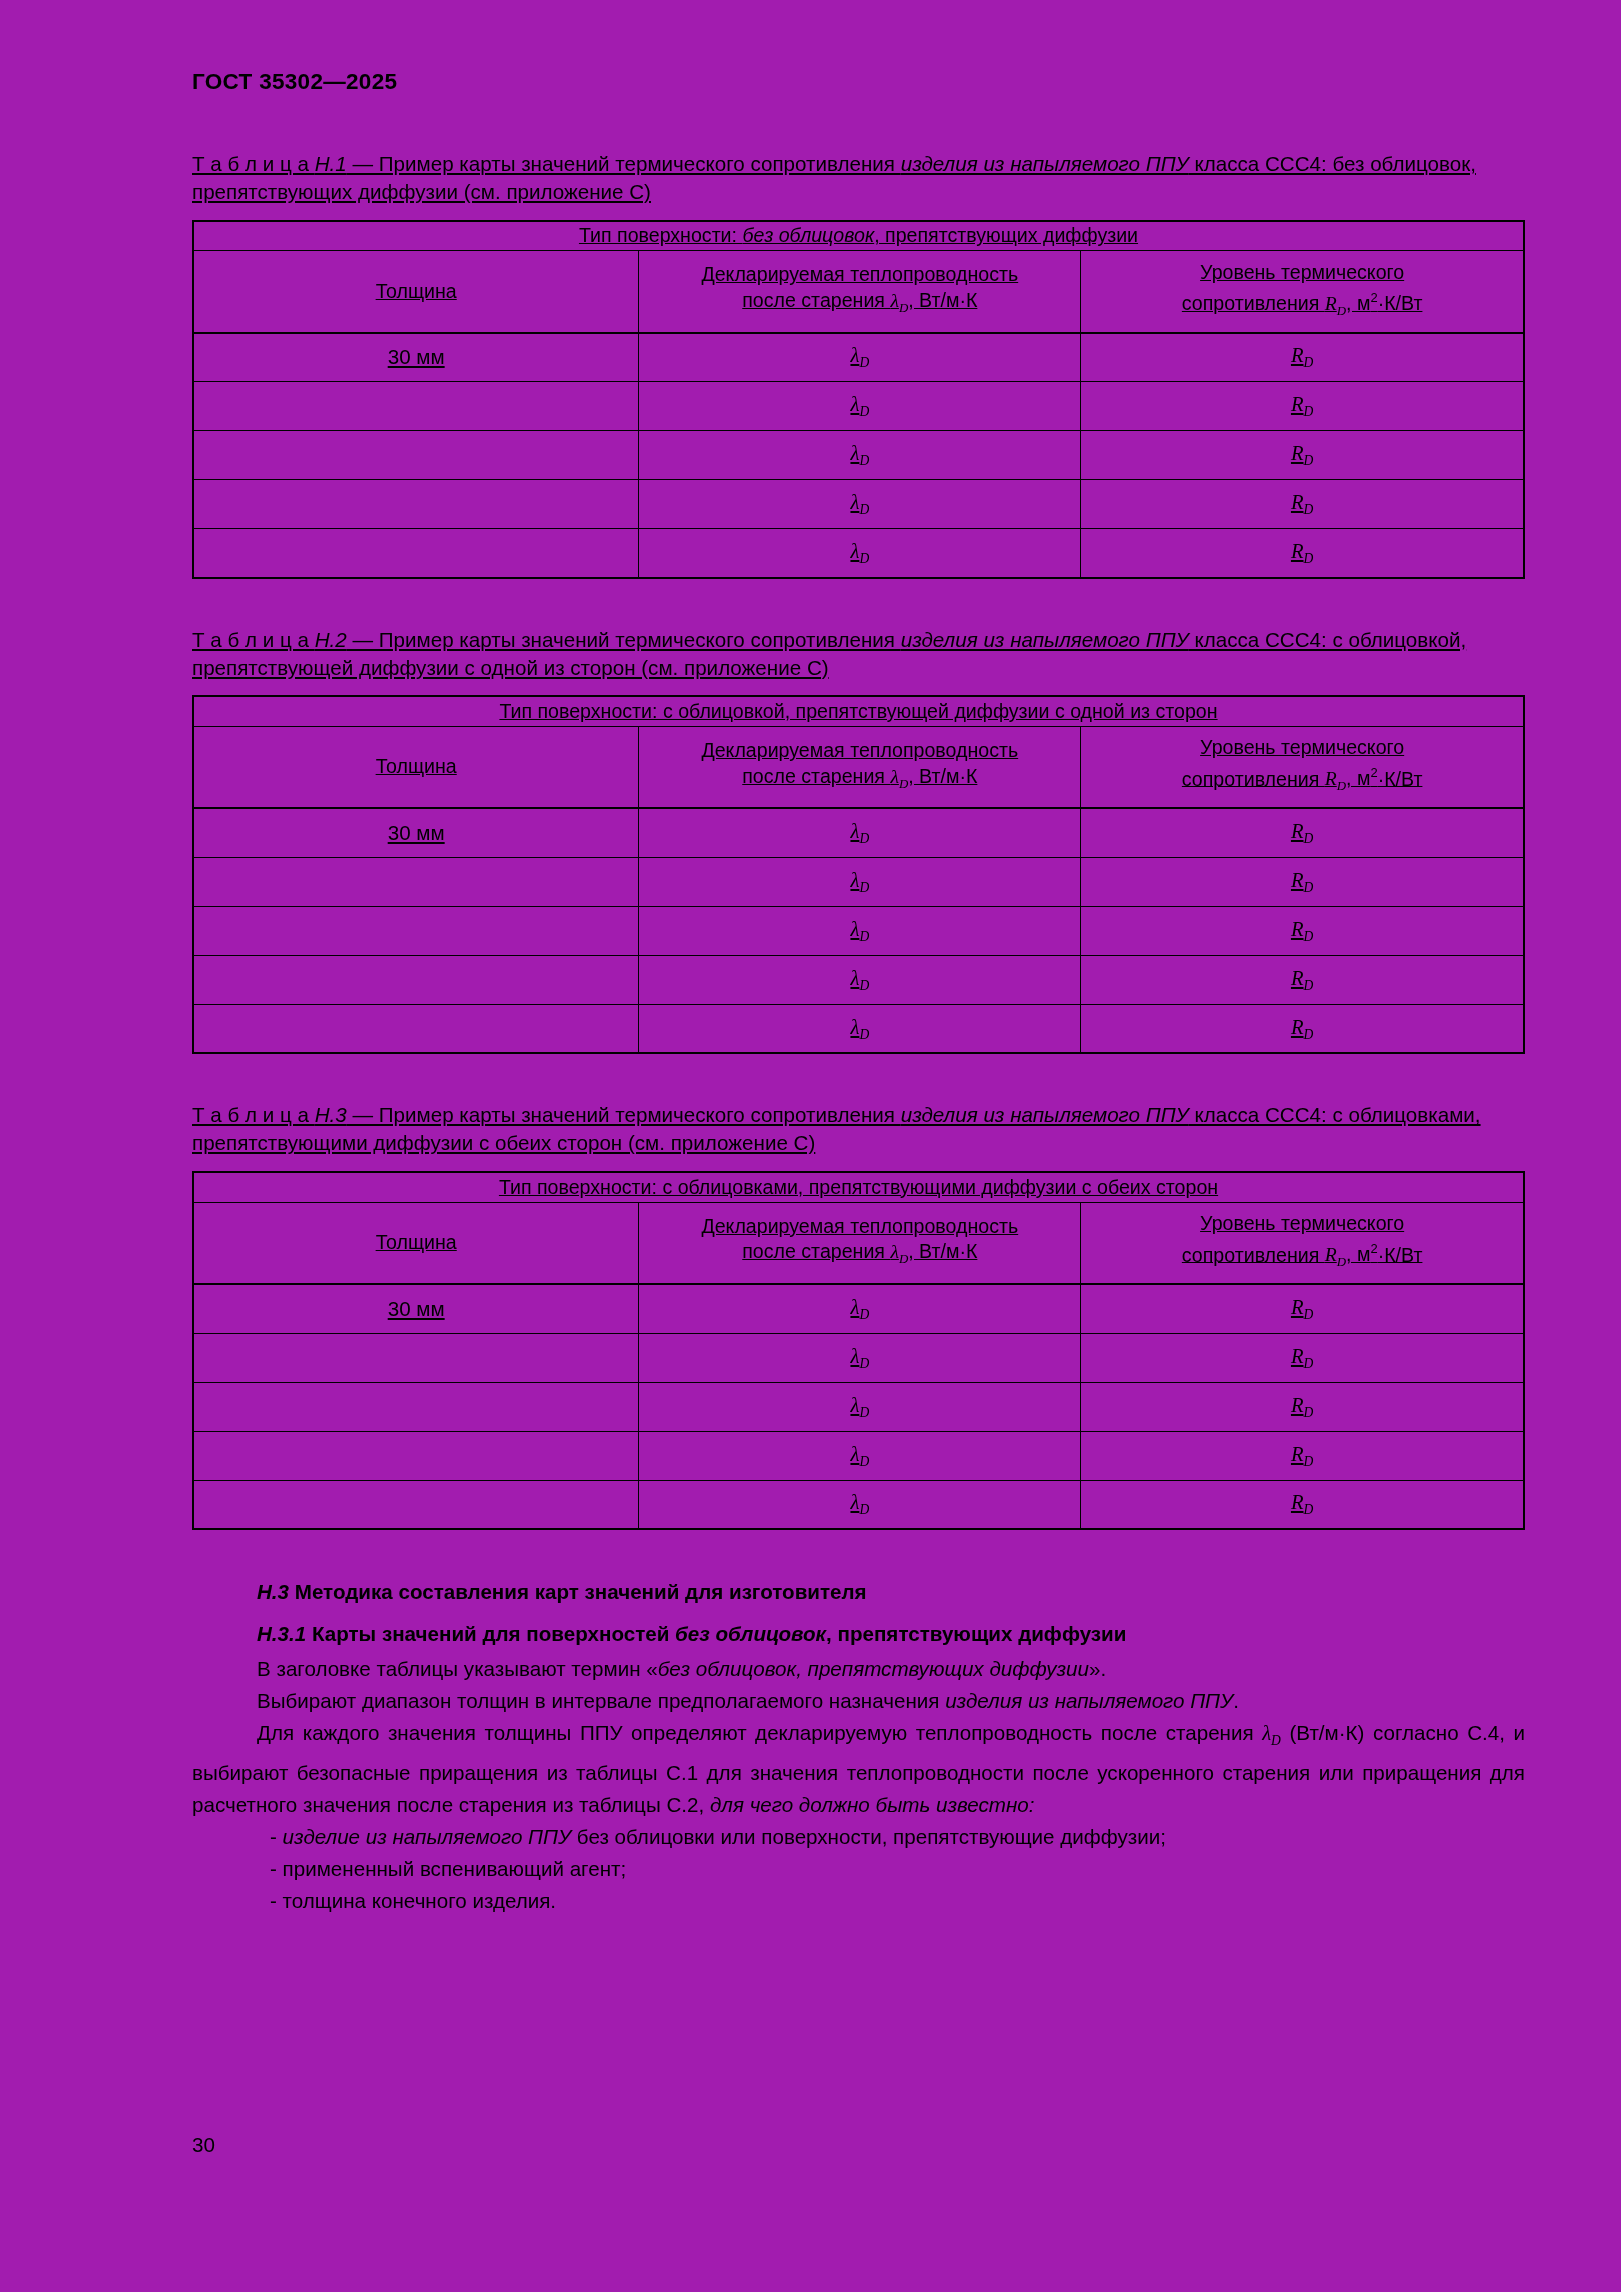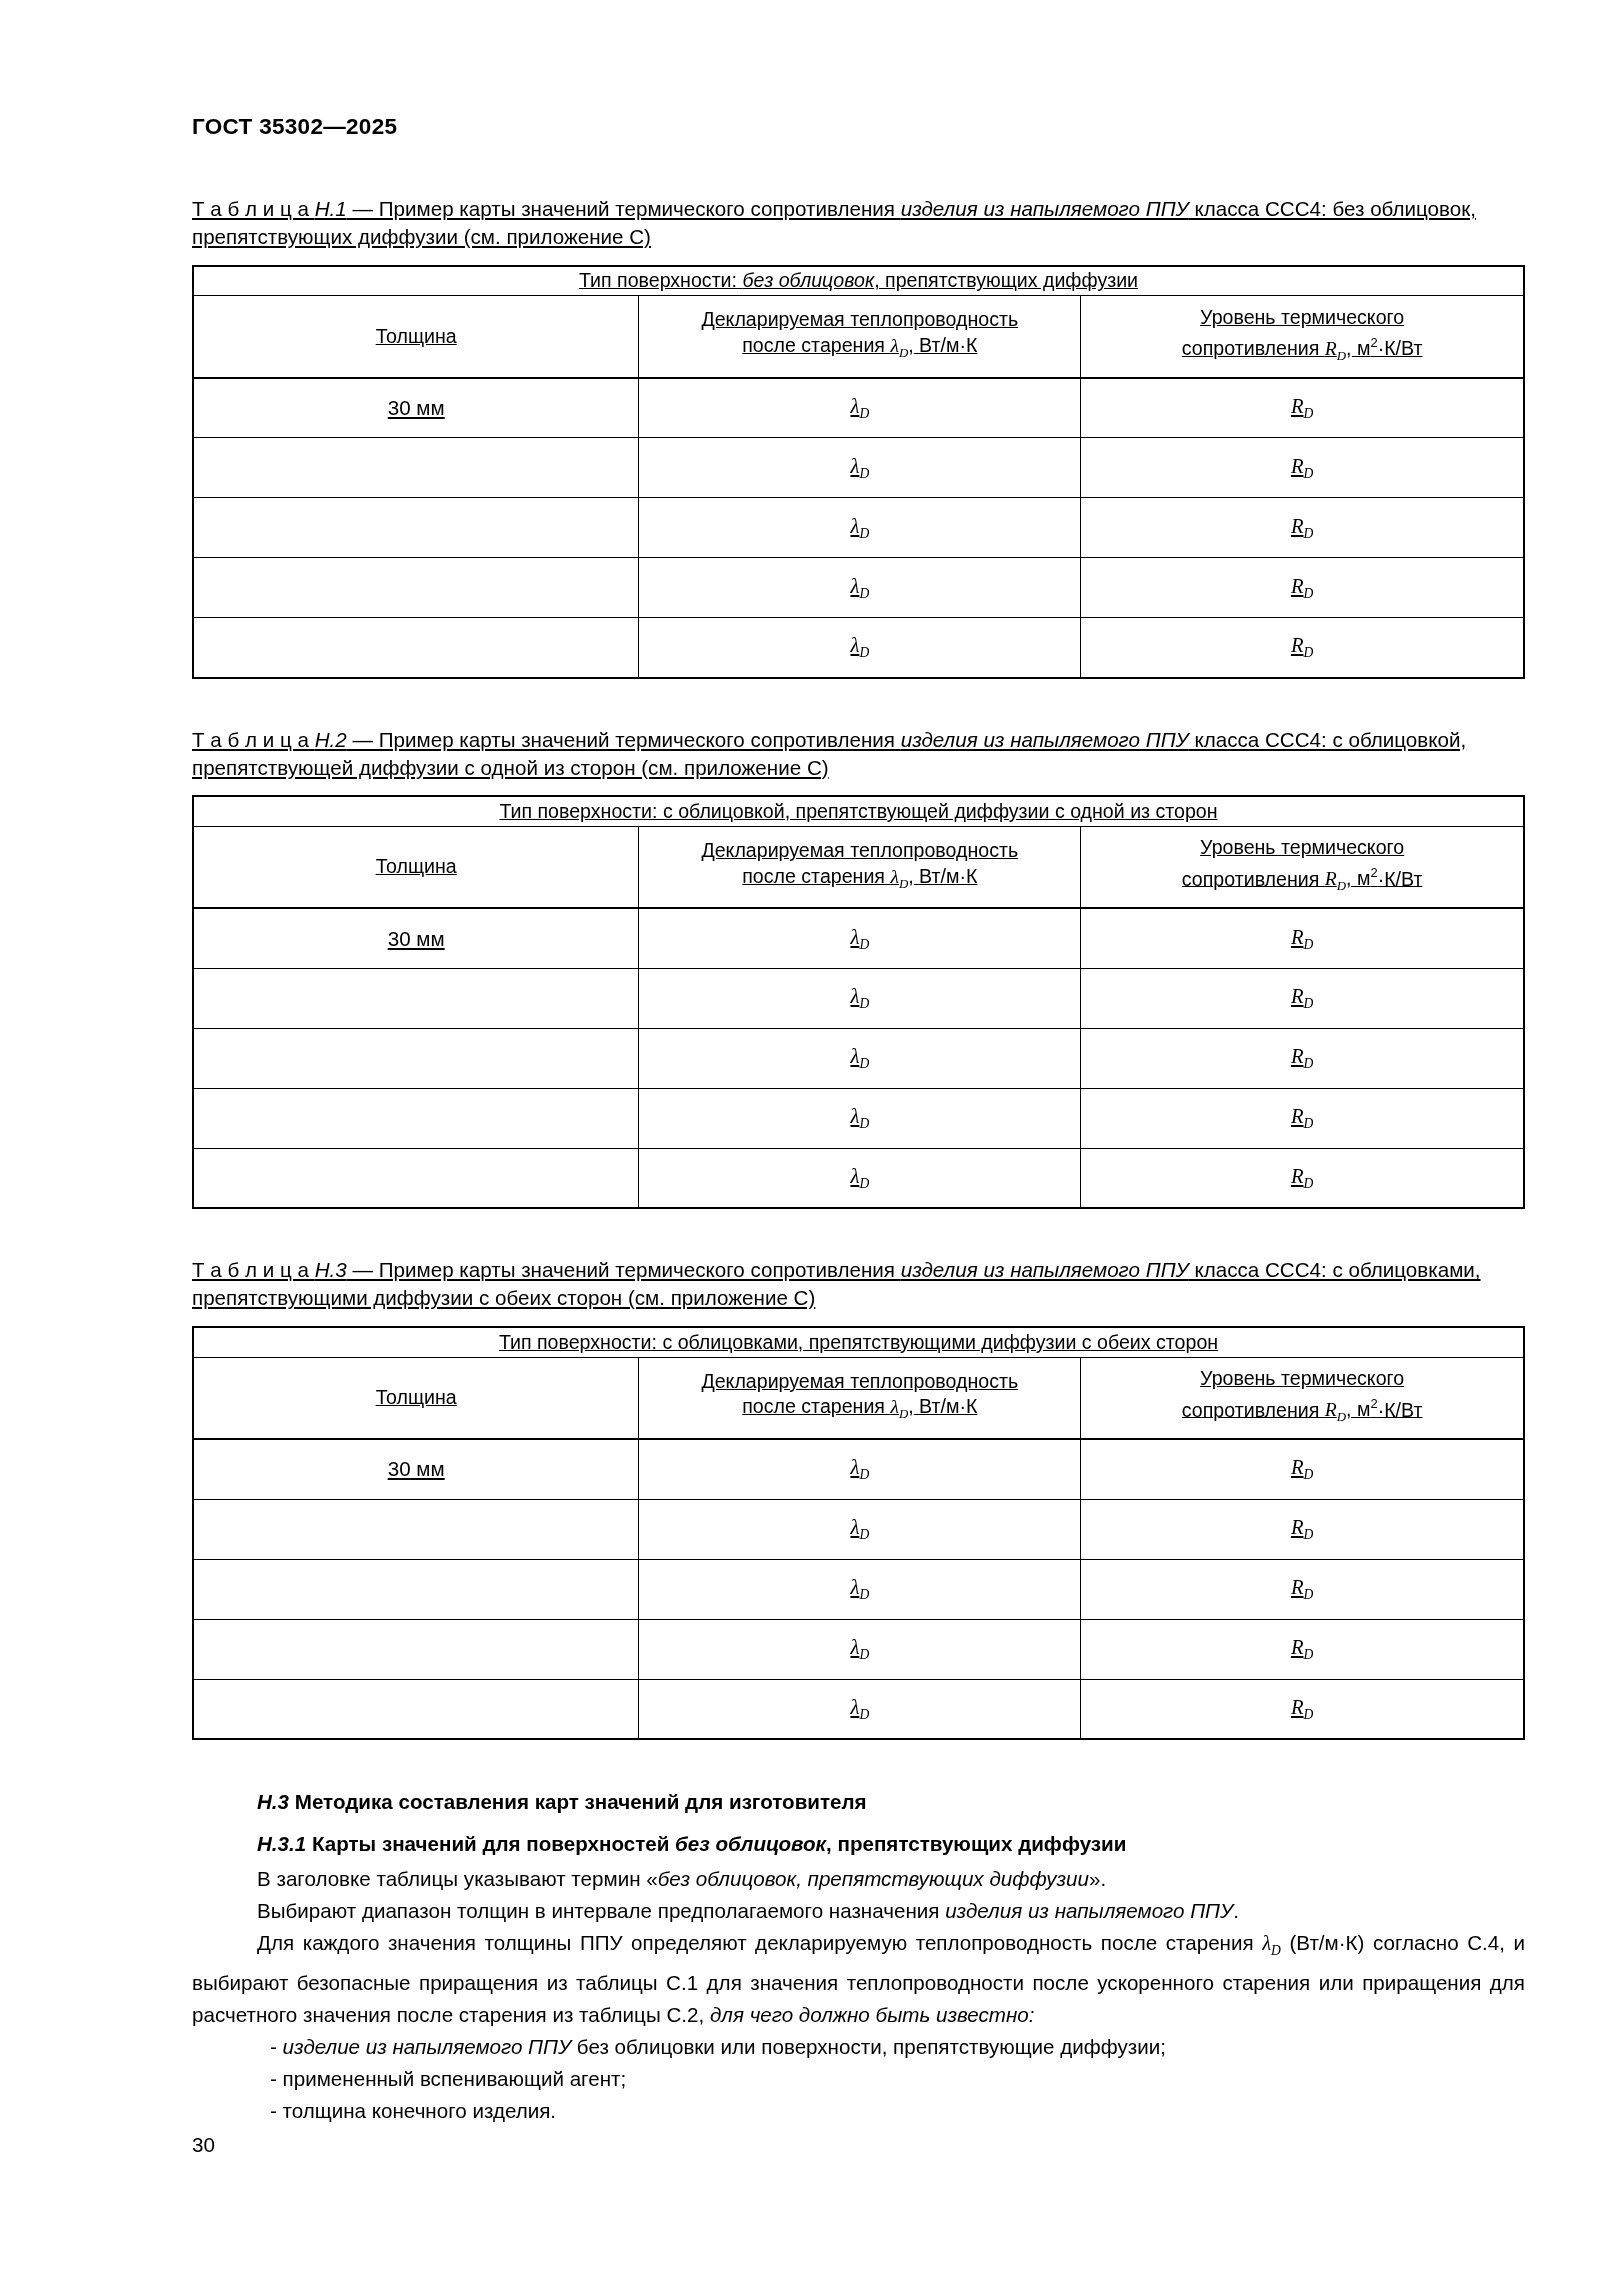--- a/index.html
+++ b/index.html
@@ -1,34 +1,34 @@
 <!DOCTYPE html>
 <html><head>
 <meta charset="utf-8">
 <style>
   html,body{margin:0;padding:0;background:#e8e8e8;}
   .page{
     position:relative;
     width:1621px;height:2293px;
     box-sizing:border-box;
-    padding:114px 96px 0 192px;
-    background:#ffffff;
+    padding:69px 96px 0 192px;
+    background:#a21caf;
     font-family:"Liberation Sans",sans-serif;
     color:#000;
     margin:0 auto;
     overflow:hidden;
   }
   .doc-code{font-size:22.5px;font-weight:700;margin:0 0 55px;letter-spacing:0.3px;}
   .caption{font-size:20.6px;line-height:28px;margin:0 0 13.7px;text-align:left;}
   .tblock{margin:0 0 47px;text-decoration:underline;}
   table.gost{width:100%;border-collapse:collapse;table-layout:fixed;border:2px solid #000;}
   table.gost td{border:1px solid #000;text-align:center;vertical-align:middle;padding:2px 7.8px;box-sizing:border-box;}
   tr.surface td{height:30px;font-size:19.6px;}
   tr.heads td{height:82px;font-size:19.6px;line-height:25.5px;border-bottom:2.9px double #000;}
-  tr.drow td{height:60px;font-size:20.6px;}
+  tr.drow td{height:49px;font-size:20.6px;}
   td.val{font-size:21.6px;}
   td.rval{font-size:23.5px;}
   .w1{width:33.5%}.w2{width:33.2%}.w3{width:33.3%}
   .sym{font-family:"Liberation Serif",serif;font-style:italic;}
   sub,sup{font-size:0.66em;}
   .i{font-style:italic}
   .b{font-weight:700}
   .bi{font-weight:700;font-style:italic}
   .h3,.h31{font-size:20.6px;line-height:30px;margin:0;padding-left:65px;}
   .h3{margin-bottom:11.8px;}

